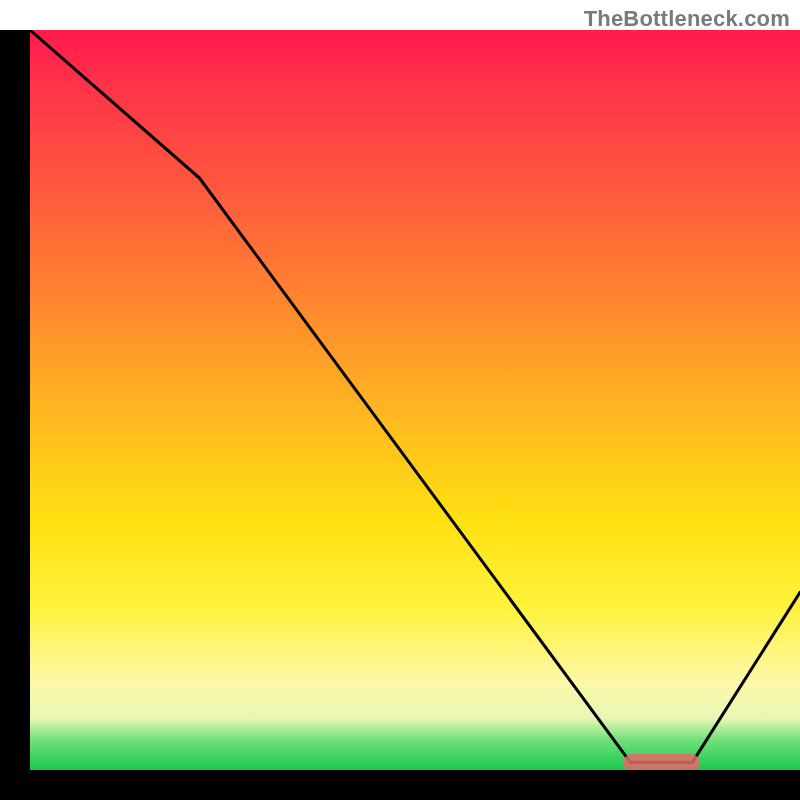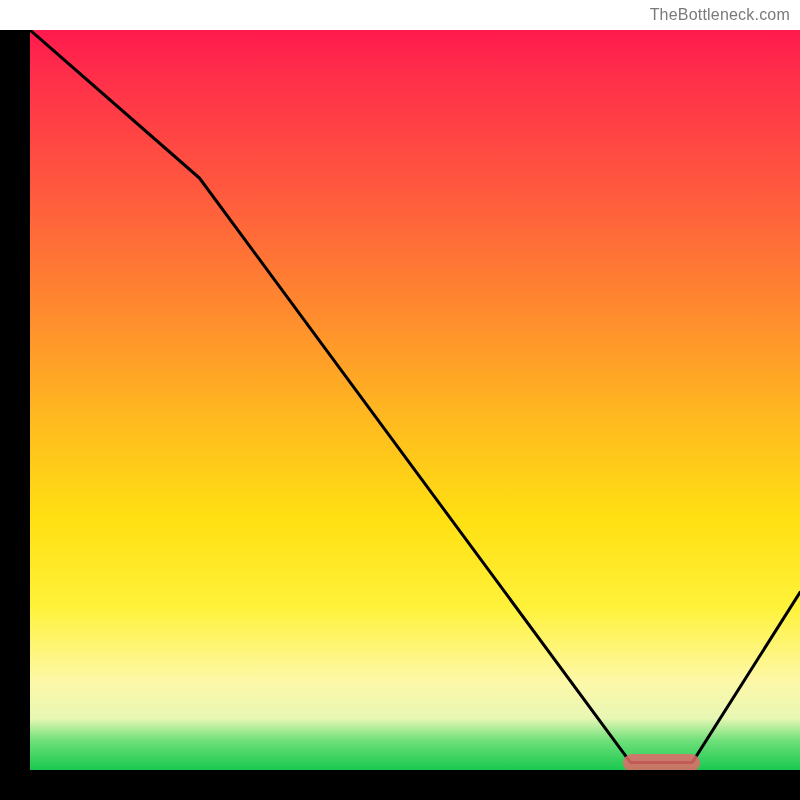--- a/index.html
+++ b/index.html
@@ -14,22 +14,22 @@
   .frame {
     position: relative;
     width: 800px;
     height: 800px;
     box-sizing: border-box;
   }
   .watermark {
     position: absolute;
     top: 6px;
     right: 10px;
-    font-size: 16px;
-    font-weight: 400;
+    font-size: 22px;
+    font-weight: 700;
     color: #7a7a7a;
     letter-spacing: 0.2px;
     z-index: 5;
   }
   
   .axis-left {
     position: absolute;
     left: 0;
     top: 30px;
     width: 30px;

